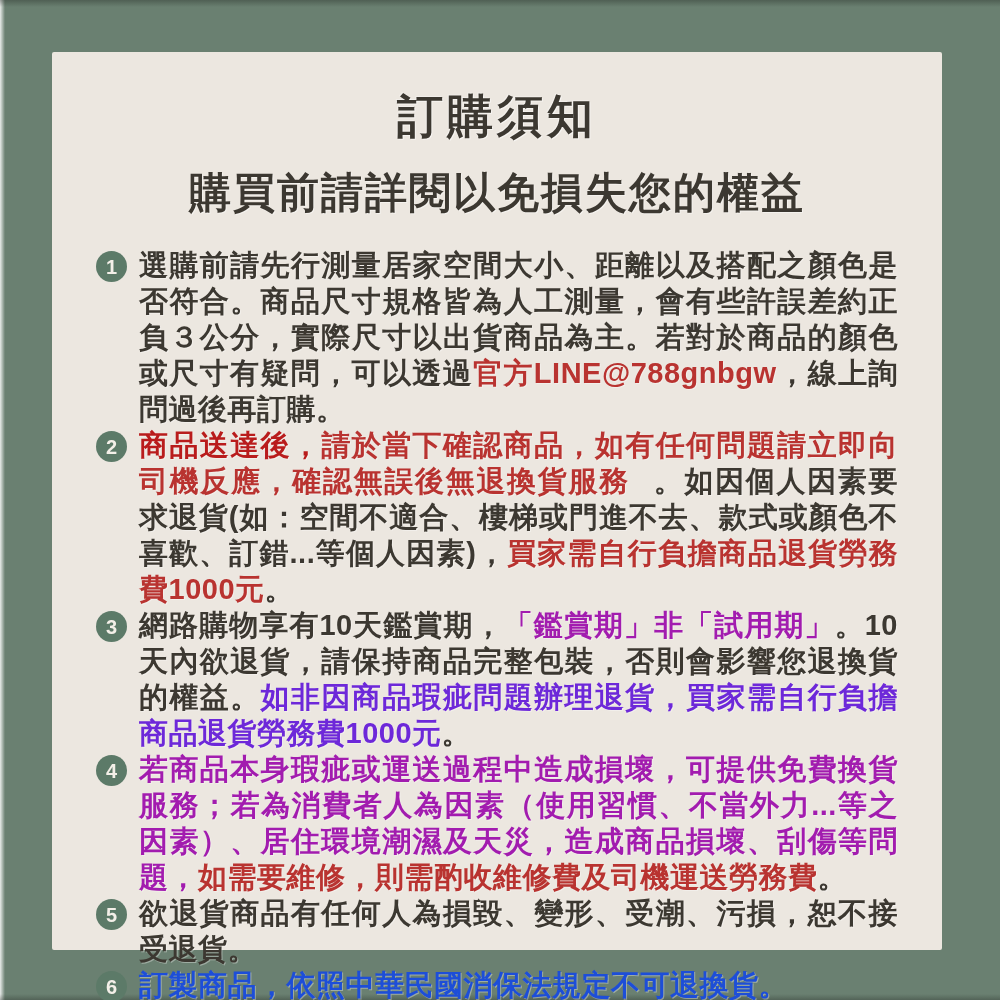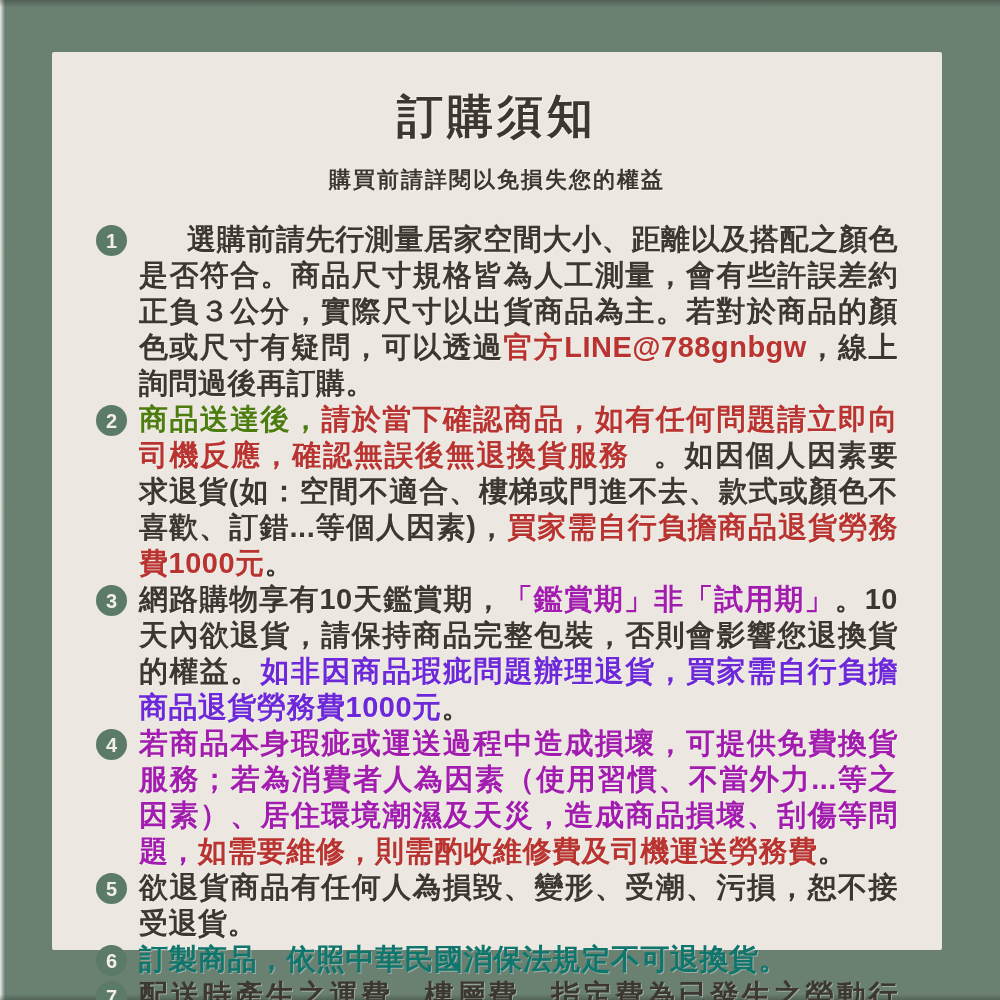--- a/index.html
+++ b/index.html
@@ -31,21 +31,21 @@
   .title {
     text-align: center;
     font-size: 46px;
     font-weight: 900;
     letter-spacing: 4px;
     margin: 0;
     text-shadow: 1px 1px 0 rgba(255,255,255,0.55), -1px -1px 0 rgba(255,255,255,0.35);
   }
   .subtitle {
     text-align: center;
-    font-size: 22px;
+    font-size: 42px;
     font-weight: 800;
     letter-spacing: 2px;
     margin: 17px 0 0 0;
     text-shadow: 1px 1px 0 rgba(255,255,255,0.45);
   }
   .notice-list {
     margin-top: 26px;
   }
   .notice-item {
     display: flex;
@@ -75,41 +75,41 @@
 </head>
 <body>
 
 <div class="bg" style="background: rgb(106, 128, 113);">
   <div class="card" style="background: rgb(236, 231, 224);">
     <h1 class="title" style="color: rgb(60, 56, 49);">訂購須知</h1>
     <h2 class="subtitle" style="color: rgb(60, 56, 49);">購買前請詳閱以免損失您的權益</h2>
     <div class="notice-list">
         <div class="notice-item">
           <div class="badge" style="background: rgb(92, 122, 104); color: rgb(243, 239, 232);">1</div>
-          <div class="notice-text"><span style="color: rgb(60, 56, 49); margin-left: 48px;">選購前請先行測量居家空間大小、距離以及搭配之顏色是否符合。商品尺寸規格皆為人工測量，會有些許誤差約正負３公分，實際尺寸以出貨商品為主。若對於商品的顏色或尺寸有疑問，可以透過</span><span style="color: rgb(185, 51, 48);">官方LINE@788gnbgw</span><span style="color: rgb(60, 56, 49);">，線上詢問過後再訂購。</span></div>
+          <div class="notice-text"><span style="color: rgb(60, 56, 49);">選購前請先行測量居家空間大小、距離以及搭配之顏色是否符合。商品尺寸規格皆為人工測量，會有些許誤差約正負３公分，實際尺寸以出貨商品為主。若對於商品的顏色或尺寸有疑問，可以透過</span><span style="color: rgb(185, 51, 48);">官方LINE@788gnbgw</span><span style="color: rgb(60, 56, 49);">，線上詢問過後再訂購。</span></div>
         </div>
         <div class="notice-item">
           <div class="badge" style="background: rgb(92, 122, 104); color: rgb(243, 239, 232);">2</div>
-          <div class="notice-text"><span style="color: #4d7c0f;">商品送達後，</span><span style="color: rgb(185, 51, 48);">請於當下確認商品，如有任何問題請立即向司機反應，確認無誤後無退換貨服務</span><span style="color: rgb(60, 56, 49); margin-left: 24px;">。如因個人因素要求退貨(如：空間不適合、樓梯或門進不去、款式或顏色不喜歡、訂錯...等個人因素)，</span><span style="color: rgb(185, 51, 48);">買家需自行負擔商品退貨勞務費1000元</span><span style="color: rgb(60, 56, 49);">。</span></div>
+          <div class="notice-text"><span style="color: #b91c1c;">商品送達後，</span><span style="color: rgb(185, 51, 48);">請於當下確認商品，如有任何問題請立即向司機反應，確認無誤後無退換貨服務</span><span style="color: rgb(60, 56, 49); margin-left: 24px;">。如因個人因素要求退貨(如：空間不適合、樓梯或門進不去、款式或顏色不喜歡、訂錯...等個人因素)，</span><span style="color: rgb(185, 51, 48);">買家需自行負擔商品退貨勞務費1000元</span><span style="color: rgb(60, 56, 49);">。</span></div>
         </div>
         <div class="notice-item">
           <div class="badge" style="background: rgb(92, 122, 104); color: rgb(243, 239, 232);">3</div>
           <div class="notice-text"><span style="color: rgb(60, 56, 49);">網路購物享有10天鑑賞期，</span><span style="color: #a21caf;">「鑑賞期」非「試用期」</span><span style="color: rgb(60, 56, 49);">。10天內欲退貨，請保持商品完整包裝，否則會影響您退換貨的權益。</span><span style="color: #6d28d9;">如非因商品瑕疵問題辦理退貨，買家需自行負擔商品退貨勞務費1000元</span><span style="color: rgb(60, 56, 49);">。</span></div>
         </div>
         <div class="notice-item">
           <div class="badge" style="background: rgb(92, 122, 104); color: rgb(243, 239, 232);">4</div>
           <div class="notice-text"><span style="color: #a21caf;">若商品本身瑕疵或運送過程中造成損壞，可提供免費換貨服務；若為消費者人為因素（使用習慣、不當外力...等之因素）、居住環境潮濕及天災，造成商品損壞、刮傷等問題，</span><span style="color: rgb(185, 51, 48);">如需要維修，則需酌收維修費及司機運送勞務費</span><span style="color: rgb(60, 56, 49);">。</span></div>
         </div>
         <div class="notice-item">
           <div class="badge" style="background: rgb(92, 122, 104); color: rgb(243, 239, 232);">5</div>
           <div class="notice-text"><span style="color: rgb(60, 56, 49);">欲退貨商品有任何人為損毀、變形、受潮、污損，恕不接受退貨。</span></div>
         </div>
         <div class="notice-item">
           <div class="badge" style="background: rgb(92, 122, 104); color: rgb(243, 239, 232);">6</div>
-          <div class="notice-text"><span style="color: #0f766e;">訂製商品，依照中華民國消保法規定不可退換貨。</span></div>
+          <div class="notice-text"><span style="color: #1d4ed8;">訂製商品，依照中華民國消保法規定不可退換貨。</span></div>
         </div>
         <div class="notice-item">
           <div class="badge" style="background: rgb(92, 122, 104); color: rgb(243, 239, 232);">7</div>
           <div class="notice-text"><span style="color: rgb(60, 56, 49);">配送時產生之運費、樓層費、指定費為已發生之勞動行為，皆屬於一次性消耗費用，如有退換貨情形，恕不退還。</span></div>
         </div>
       </div>
   </div>
 </div>
 
 </body></html>

